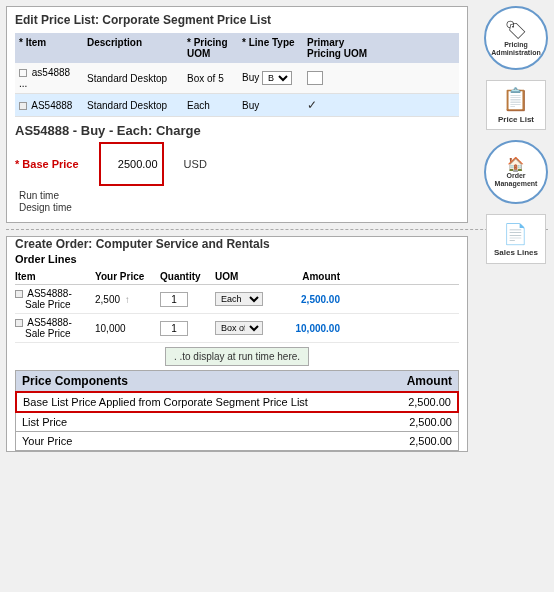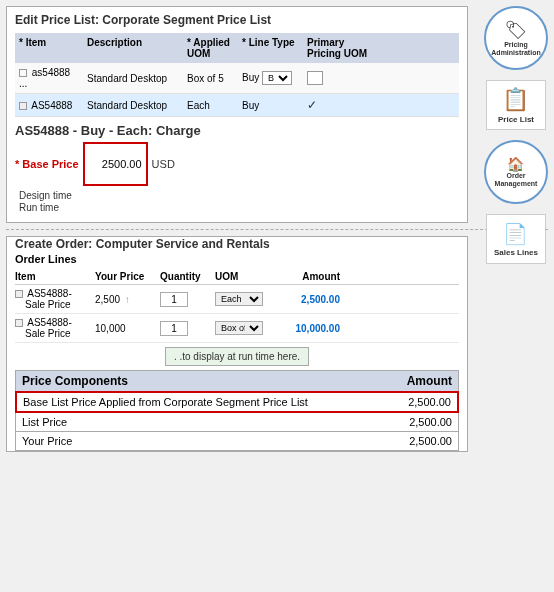--- a/index.html
+++ b/index.html
@@ -91,21 +91,21 @@
 
     .charge-title {
       font-size: 13px;
       font-weight: bold;
       color: #333;
       margin: 6px 0 4px 0;
     }
     .base-price-row {
       display: flex;
       align-items: center;
-      gap: 4px;
+      gap: 20px;
       margin-bottom: 4px;
     }
     .base-price-label {
       color: #cc0000;
       font-weight: bold;
       font-size: 11px;
       white-space: nowrap;
     }
     .price-input-box {
       border: 2px solid #cc0000;
@@ -321,21 +321,21 @@
       <div style="font-size:8px; font-weight:bold; margin-top:2px;">Sales Lines</div>
     </div>
   </div>
 
   <div class="top-panel">
     <div class="panel-title">Edit Price List: Corporate Segment Price List</div>
 
     <div class="table-header-row">
       <div class="col-item">* Item</div>
       <div class="col-desc">Description</div>
-      <div class="col-uom">* Applied UOM</div>
+      <div class="col-uom">* Pricing UOM</div>
       <div class="col-linetype">* Line Type</div>
       <div class="col-primary">Primary Pricing UOM</div>
     </div>
 
     <div class="table-row">
       <div class="col-item">
         <span class="item-icon"></span>
         <span>as54888 ...</span>
       </div>
       <div class="col-desc">Standard Desktop</div>
@@ -366,22 +366,22 @@
 
     <div class="charge-title">AS54888 - Buy - Each: Charge</div>
 
     <div class="base-price-row">
       <span class="base-price-label">* Base Price</span>
       <input class="price-input-box" type="text" value="2500.00" style="">
       <span class="currency-label">USD</span>
     </div>
 
     <div class="runtime-designtime">
+      <div>Run time</div>
       <div>Design time</div>
-      <div>Run time</div>
     </div>
   </div>
 
   <hr class="dashed-sep">
 
   <div class="bottom-panel">
     <div class="order-title">Create Order: Computer Service and Rentals</div>
     <div class="order-lines-label">Order Lines</div>
 
     <div class="order-table-header">

